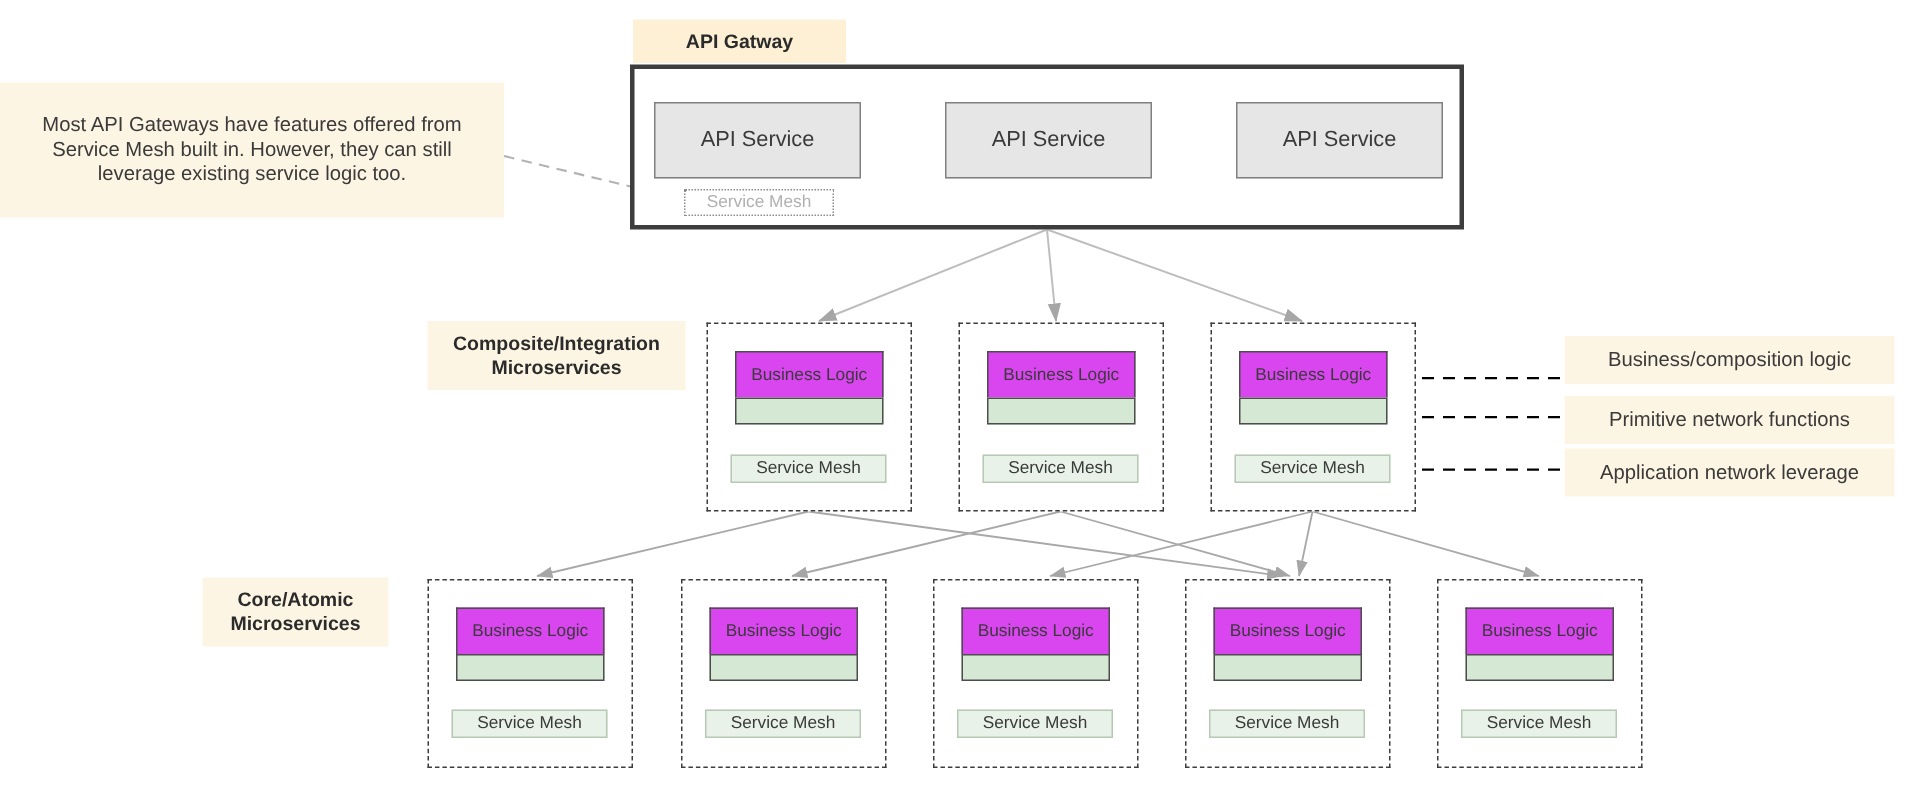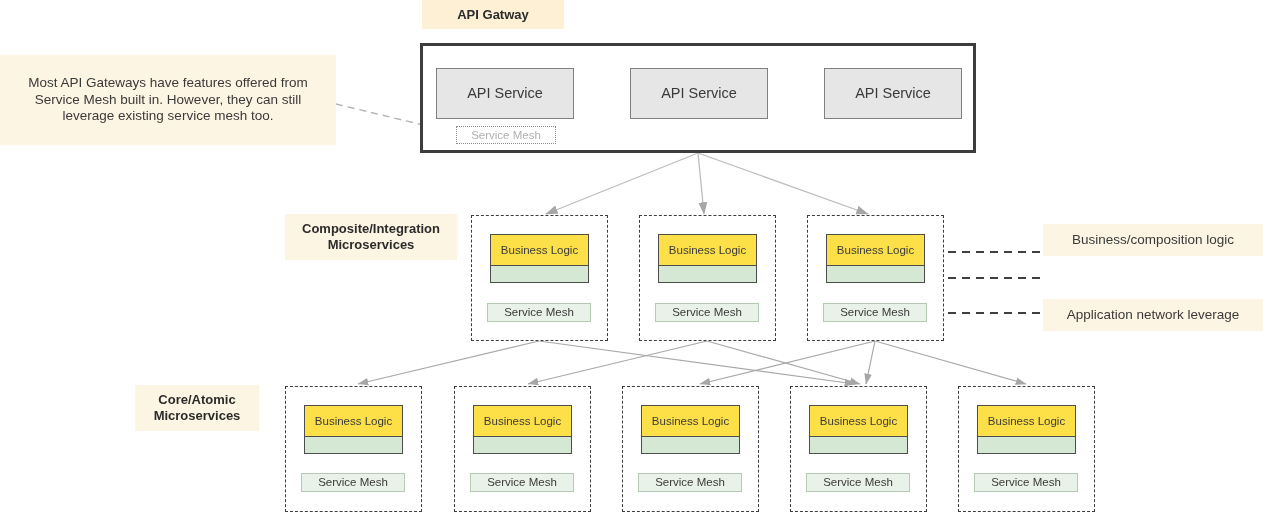--- a/index.html
+++ b/index.html
@@ -89,21 +89,21 @@
   }
 
   
   .ms-box {
     position: absolute;
     box-sizing: border-box;
     border: 1.6px dashed #3d3d3d;
     background: #ffffff;
   }
   .biz-logic {
-    background: #fde047;
+    background: #d946ef;
     border: 1.6px solid #4d4d4d;
     border-bottom: none;
     font-size: 11.5px;
     color: #3a3a3a;
   }
   .net-band {
     background: #d5e8d4;
     border: 1.6px solid #4d4d4d;
     font-size: 11px;
     color: #3a3a3a;
@@ -157,24 +157,24 @@
     </g>
 
     <g stroke="#000000" stroke-width="1.5" fill="none" stroke-dasharray="8,6">
       <path d="M1040,252 L932,252" marker-end="url(#ahBlack)"></path>
       <path d="M1040,278 L932,278" marker-end="url(#ahBlack)"></path>
       <path d="M1040,313 L932,313" marker-end="url(#ahBlack)"></path>
     </g>
   </svg>
 
   <div class="node cream" style="left:0px; top:55px; width:336px; height:90px;">
-    <span>Most API Gateways have features offered from Service Mesh built in. However, they can still leverage existing service mesh too.</span>
-  </div>
-
-  <div class="gateway-tab" style="left:422px; top:0; width:142px; height:29px;">
+    <span>Most API Gateways have features offered from Service Mesh built in. However, they can still leverage existing service logic too.</span>
+  </div>
+
+  <div class="gateway-tab" style="left:422px; top:13px; width:142px; height:29px;">
     <span>API Gatway</span>
   </div>
 
   <div class="gateway-frame" style="left:420px; top:43px; width:556px; height:110px;"></div>
 
   <div class="node api-service" style="left:436px; top:68px; width:138px; height:51px;">
     <span>API Service</span>
   </div>
   <div class="node api-service" style="left:630px; top:68px; width:138px; height:51px;">
     <span>API Service</span>
@@ -220,20 +220,23 @@
   <div class="node net-band" style="left:826px; top:265px; width:99px; height:18px;">
     <span></span>
   </div>
   <div class="node mesh-box" style="left:823px; top:303px; width:104px; height:19px;">
     <span>Service Mesh</span>
   </div>
 
   <div class="node cream" style="left:1043px; top:224px; width:220px; height:32px; justify-content:center;">
     <span>Business/composition logic</span>
   </div>
+  <div class="node cream" style="left:1043px; top:264px; width:220px; height:32px; justify-content:center;">
+    <span>Primitive network functions</span>
+  </div>
   <div class="node cream" style="left:1043px; top:299px; width:220px; height:32px; justify-content:center;">
     <span>Application network leverage</span>
   </div>
 
   <div class="node cream-bold" style="left:135px; top:385px; width:124px; height:46px;">
     <span>Core/Atomic Microservices</span>
   </div>
 
   <div class="ms-box" style="left:285px; top:386px; width:137px; height:126px;"></div>
   <div class="node biz-logic" style="left:304px; top:405px; width:99px; height:31px;">

